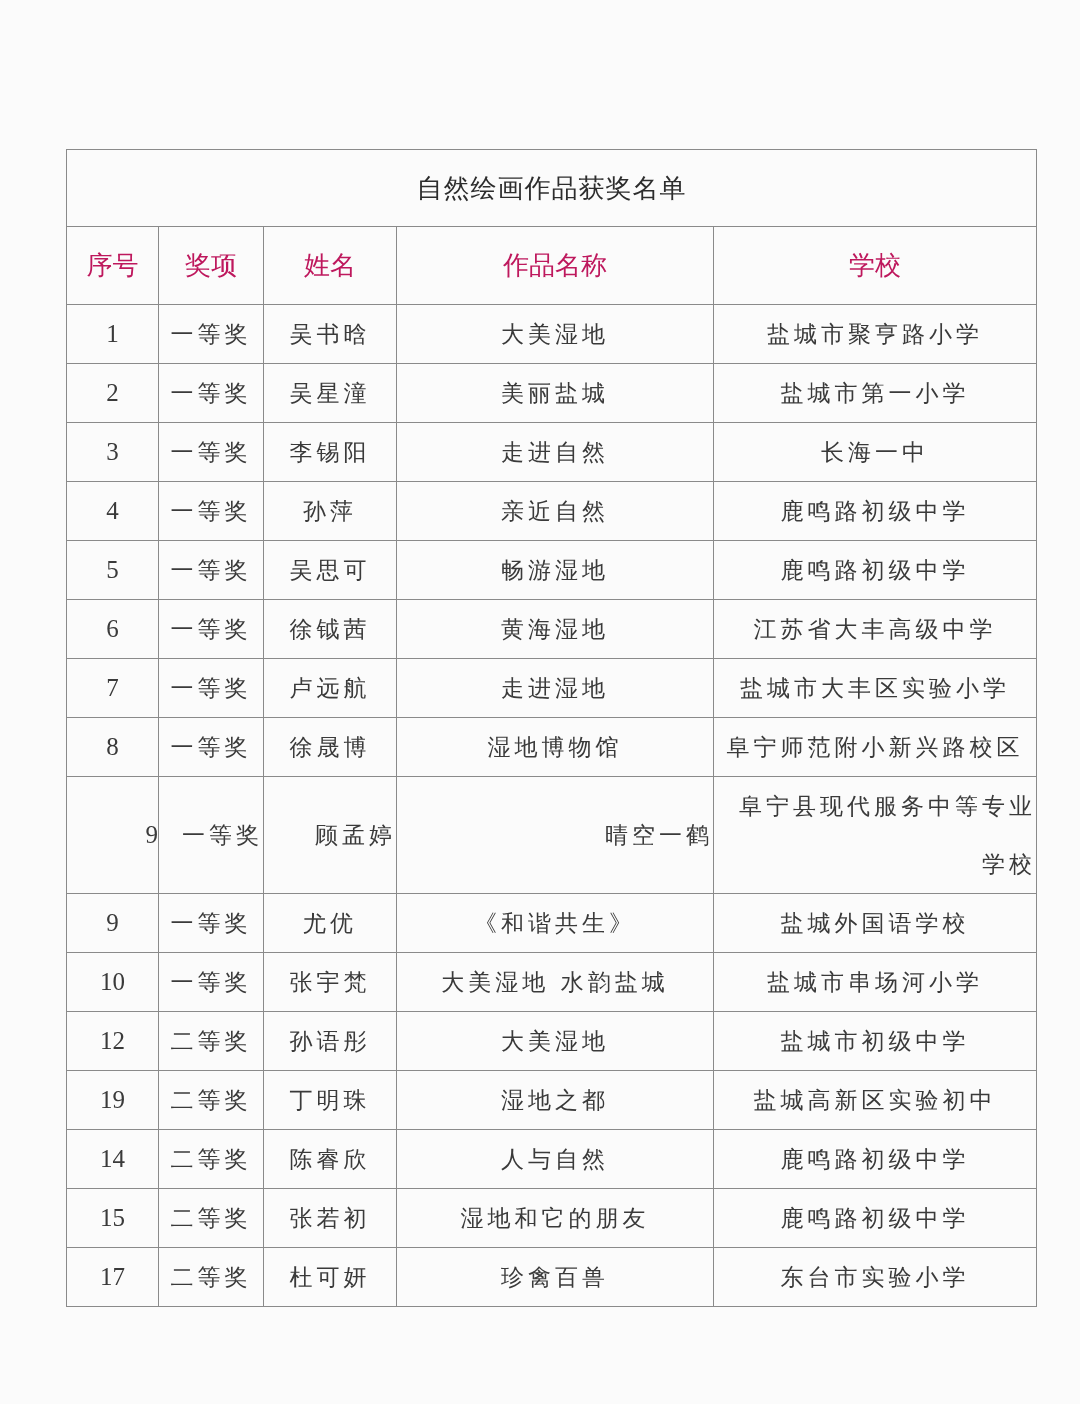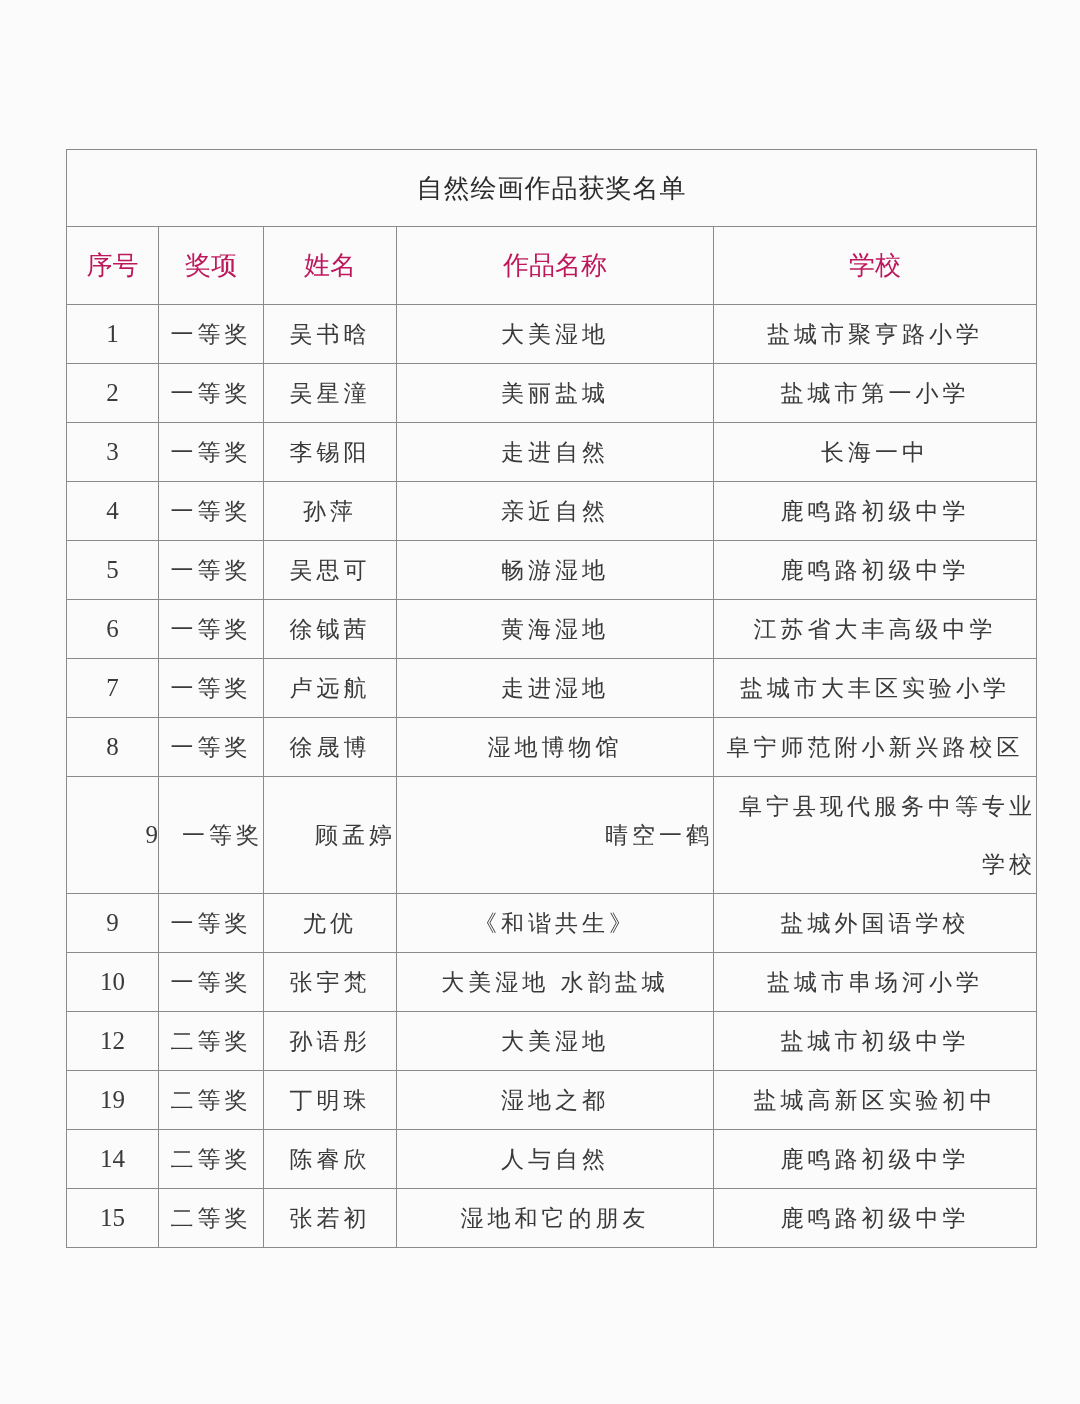--- a/index.html
+++ b/index.html
@@ -178,15 +178,22 @@
     <td>人与自然</td>
     <td class="school">鹿鸣路初级中学</td>
   </tr>
         <tr class="data-row">
     <td class="num">15</td>
     <td>二等奖</td>
     <td>张若初</td>
     <td>湿地和它的朋友</td>
     <td class="school">鹿鸣路初级中学</td>
   </tr>
+        <tr class="data-row">
+    <td class="num">17</td>
+    <td>二等奖</td>
+    <td>杜可妍</td>
+    <td>珍禽百兽</td>
+    <td class="school">东台市实验小学</td>
+  </tr>
       </tbody>
   </table>
 </div>
 
 </body></html>

